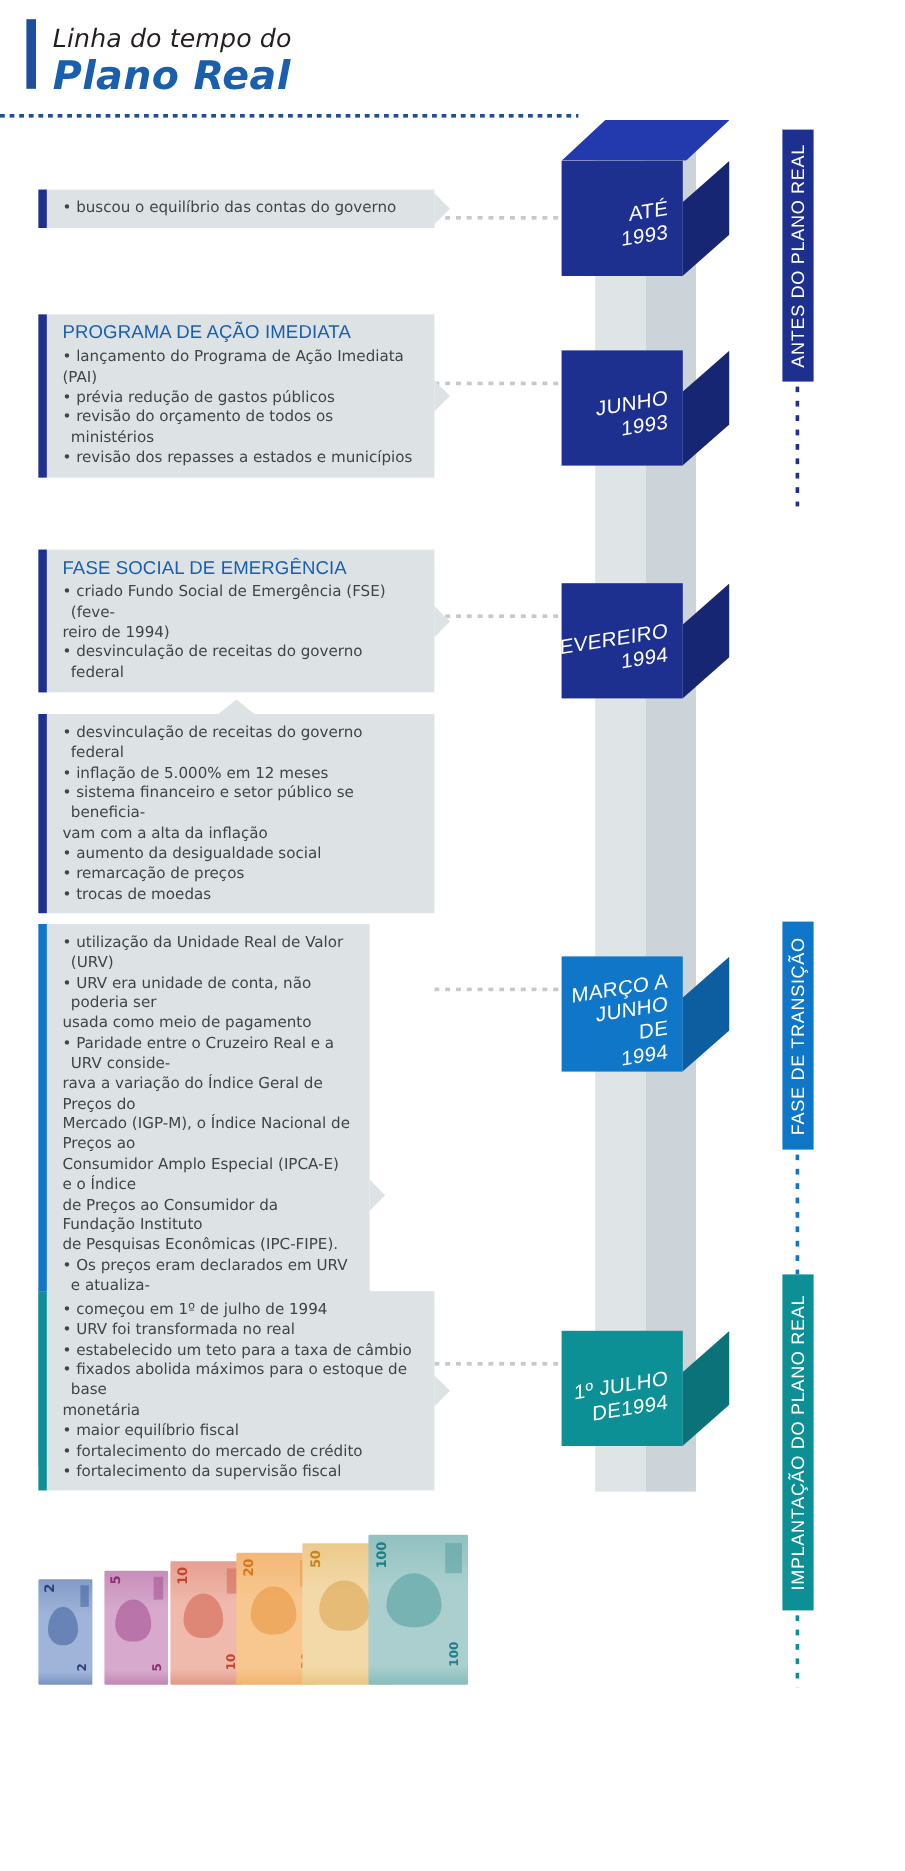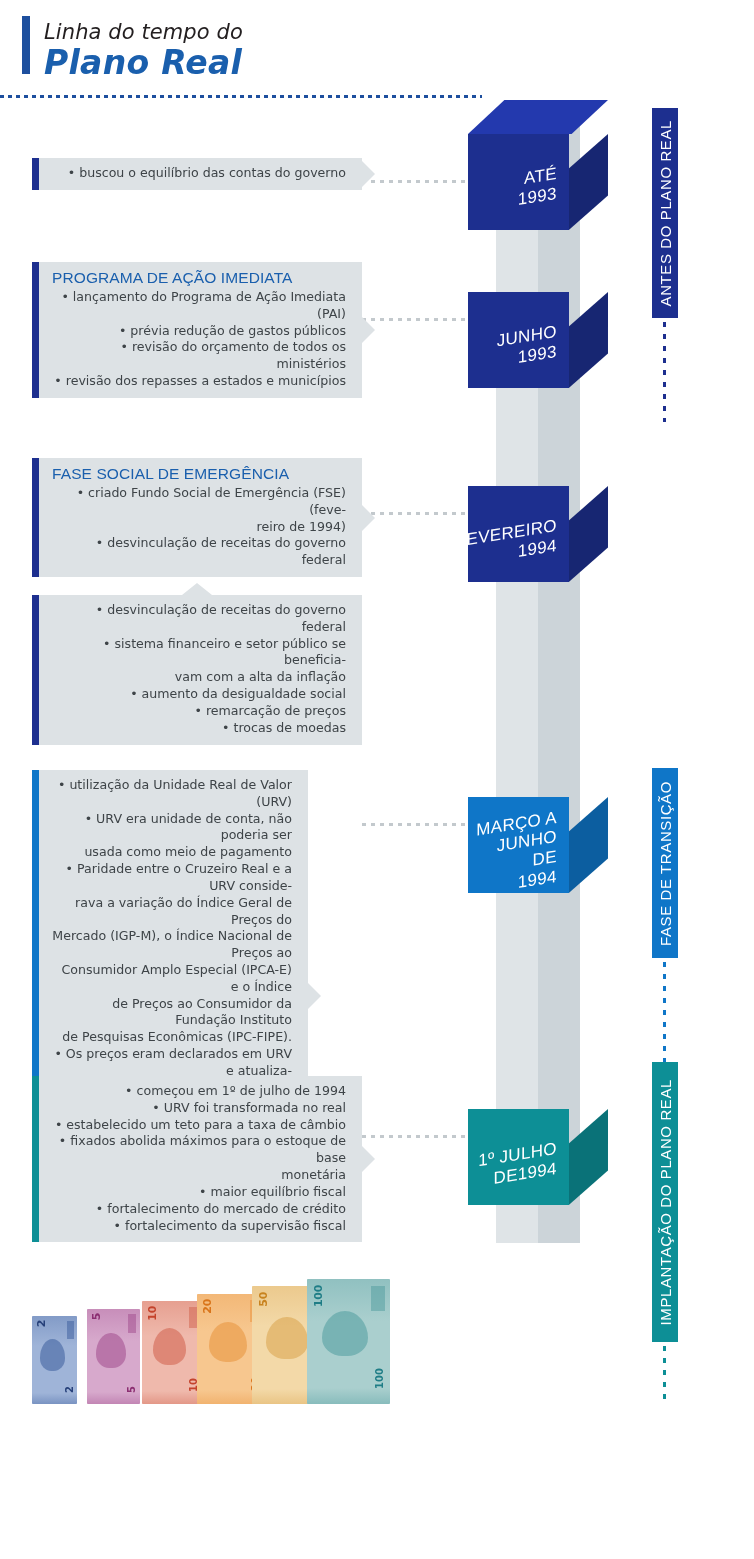--- a/index.html
+++ b/index.html
@@ -65,21 +65,21 @@
 
   
   .box { position: absolute; background: #dde2e5; }
   .box .bar { position: absolute; left: 0; top: 0; width: 7px; height: 100%; }
   .box .inner { padding: 7px 16px 8px 20px; }
   .box h3 {
     font-size: 15.5px; font-weight: normal; color: #1a5fad;
     letter-spacing: .1px; margin-bottom: 2px; white-space: nowrap;
     font-family: "Liberation Sans Narrow", "Liberation Sans", sans-serif;
   }
-  .box ul { list-style: none; text-align: right; }
+  .box ul { list-style: none; }
   .box li {
     font-size: 12.6px; line-height: 1.335; color: #3e4448;
     font-family: "DejaVu Sans", sans-serif;
     text-indent: -7px; padding-left: 7px;
   }
   .box li::before { content: "• "; }
   .box li.cont { text-indent: 0; padding-left: 0; }
   .box li.cont::before { content: ""; }
 
   
@@ -195,20 +195,21 @@
             <li>desvinculação de receitas do governo federal</li>
           </ul>
         </div>
         <div class="nub-right"></div>
       </div>
       <div class="box" style="left: 32px; top: 595px; width: 330px;">
         <div class="bar" style="background: rgb(29, 47, 143);"></div>
         <div class="inner">
           <ul>
             <li>desvinculação de receitas do governo federal</li>
+            <li>inflação de 5.000% em 12 meses</li>
             <li>sistema financeiro e setor público se beneficia-</li>
             <li class="cont">vam com a alta da inflação</li>
             <li>aumento da desigualdade social</li>
             <li>remarcação de preços</li>
             <li>trocas de moedas</li>
           </ul>
         </div>
         <div class="nub-top"></div>
       </div>
       <div class="box" style="left: 32px; top: 770px; width: 276px;">

